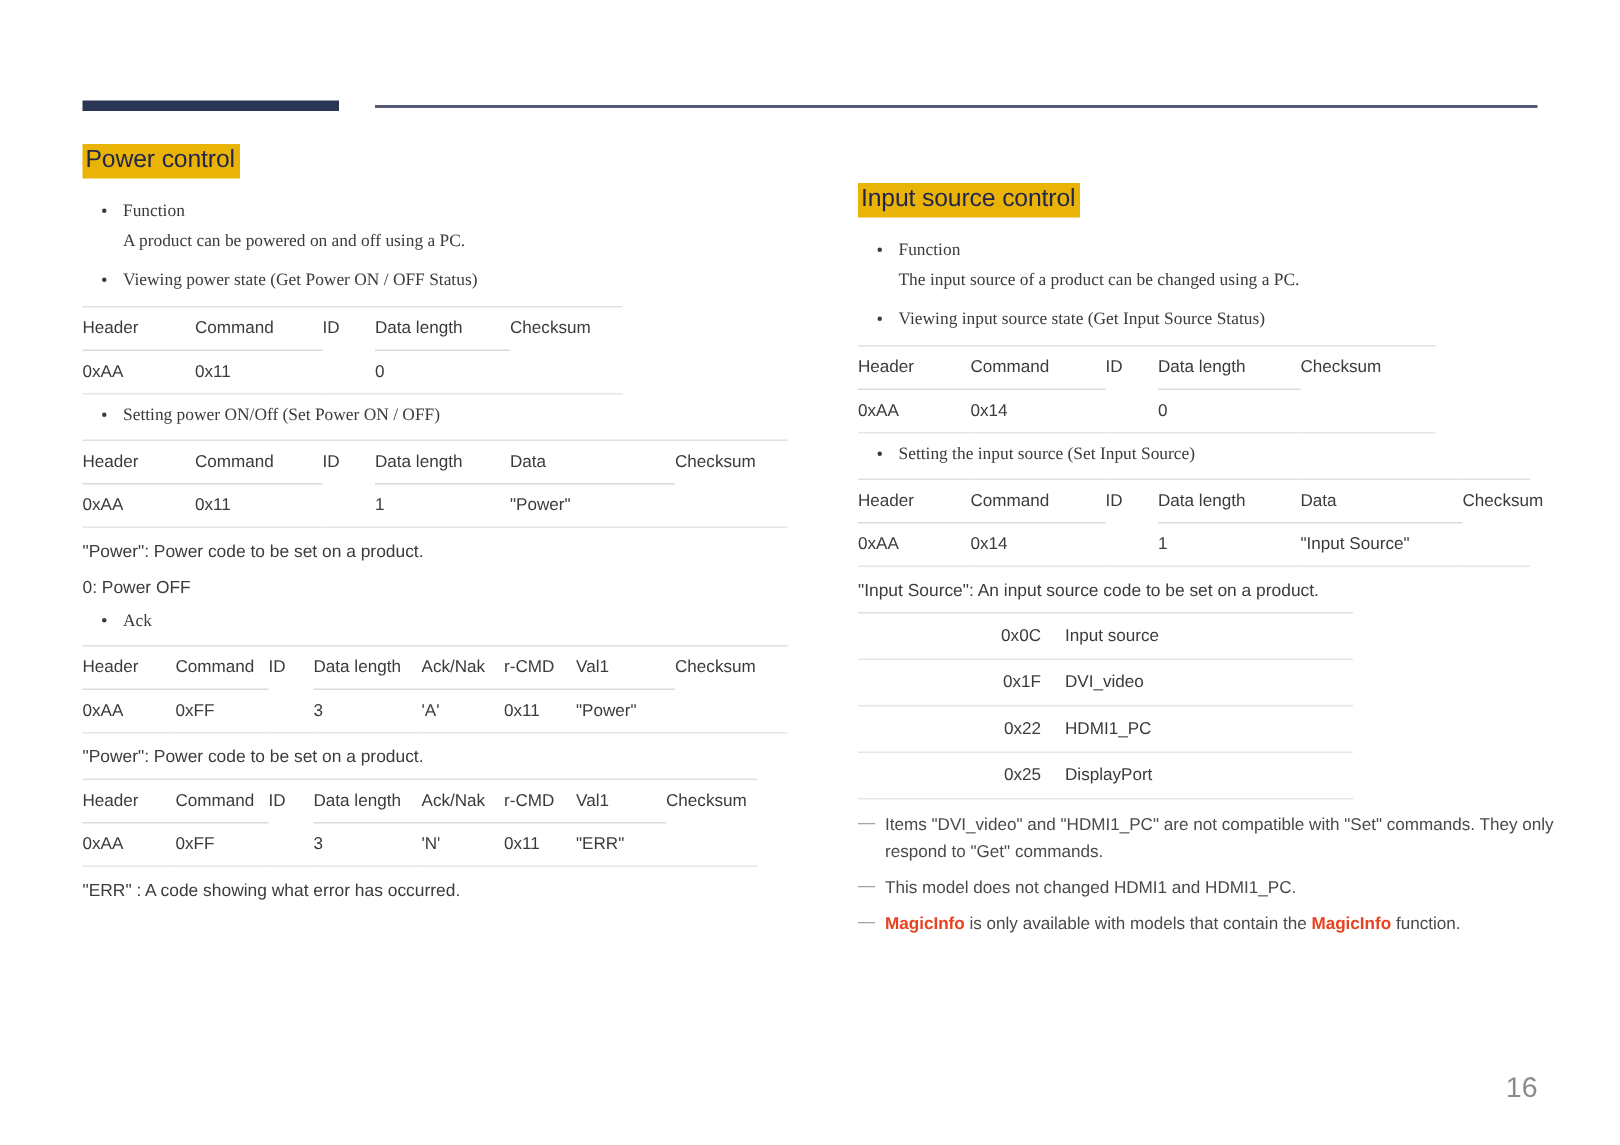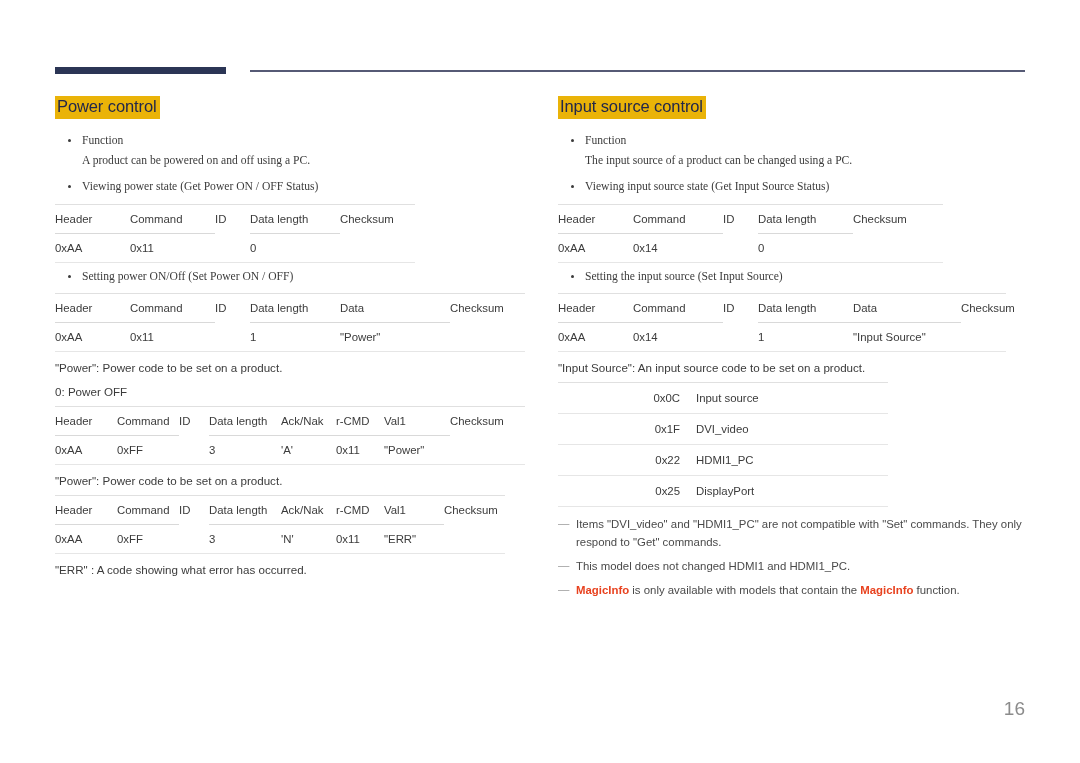--- a/index.html
+++ b/index.html
@@ -33,21 +33,21 @@
     height: 2px;
     background: #565a75;
   }
 
   
   .column {
     position: absolute;
     top: 96px;
   }
   #col-left  { left: 55px;  width: 470px; }
-  #col-right { left: 558px; width: 470px; }
+  #col-right { left: 572px; width: 470px; margin-top: 26px; }
 
   
   .section-heading {
     font-size: 16.5px;
     font-weight: 400;
     color: #22274a;
     margin: 0 0 12px 0;
     display: inline-block;
     background: #eab308;
     padding: 1px 3px 2px 2px;
@@ -140,21 +140,21 @@
     top: -1px;
     color: #9a9a9a;
     font-size: 11.4px;
   }
   .accent { color: #e8421f; font-weight: 700; }
 
   
   #page-number {
     position: absolute;
     left: 0;
-    top: 698px;
+    top: 715px;
     width: 1025px;
     text-align: right;
     font-size: 19px;
     color: #8b8b8b;
   }
 </style>
 </head>
 <body>
 
 <div id="header-rule-bar"></div>
@@ -232,20 +232,23 @@
         <td>1</td>
         <td>"Power"</td>
         <td></td>
       </tr>
     </tbody>
   </table>
 
   <p class="para">"Power": Power code to be set on a product.</p>
   <p class="para">0: Power OFF</p>
 
+  <div class="bullet-block">
+    <span class="bullet-line">Ack</span>
+  </div>
 
   <table class="ptable edged" id="left-ack-table" style="width:470px">
     <colgroup>
       <col style="width:62px">
         <col style="width:62px">
         <col style="width:30px">
       <col style="width:72px">
         <col style="width:55px">
         <col style="width:48px">
       <col style="width:66px">

